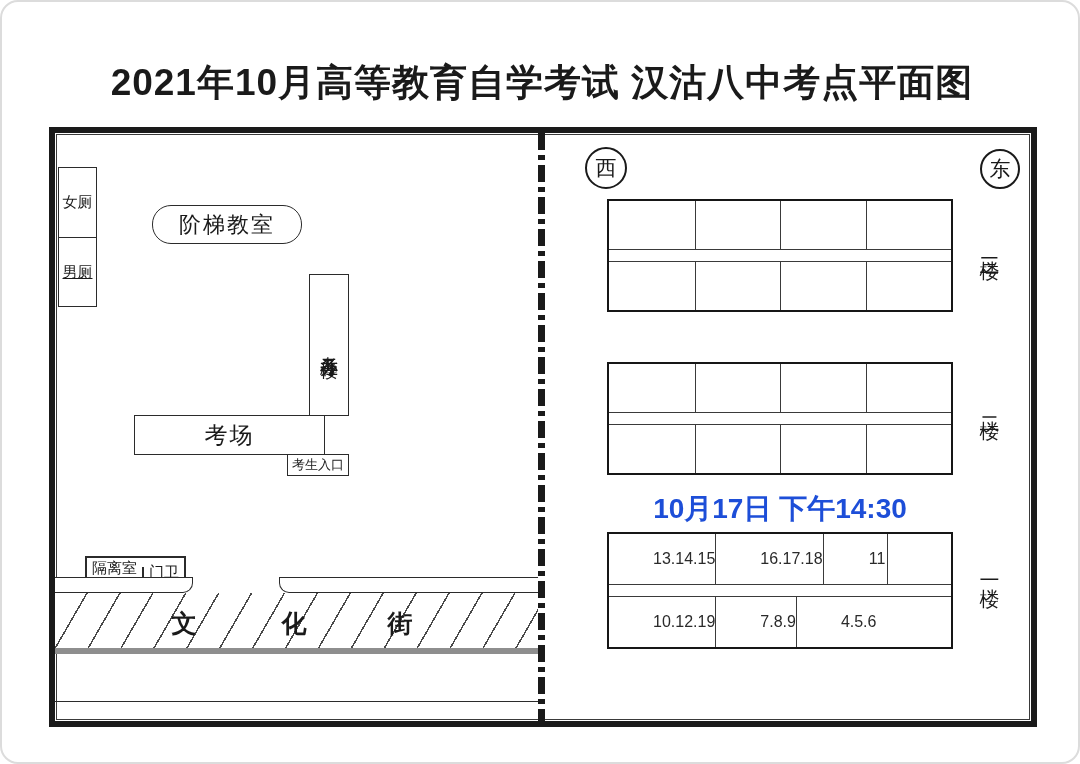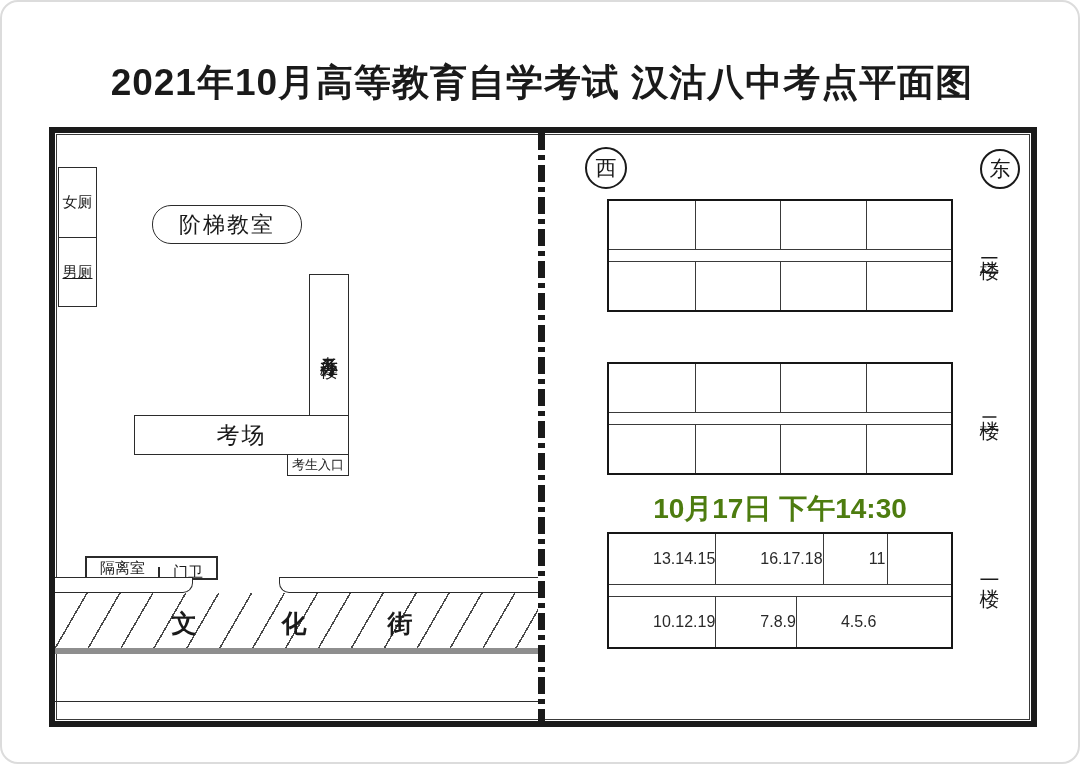--- a/index.html
+++ b/index.html
@@ -26,26 +26,26 @@
   .toilets { left:56px; top:165px; width:39px; height:140px; border:1.5px solid #2b2b2b; background:#fff; }
   .toilet-cell { height:50%; display:flex; align-items:center; justify-content:center; font-size:15px; }
   .toilet-cell + .toilet-cell { border-top:1.5px solid #2b2b2b;text-decoration:underline; }
 
   .lecture-hall { left:150px; top:203px; width:150px; height:39px; font-size:22px; letter-spacing:2px;border-radius:19px; }
 
   .office-note { left:307px; top:272px; width:40px; height:142px; font-size:18px;
     writing-mode:vertical-rl; text-orientation:upright; letter-spacing:1px;
     display:flex; align-items:center; justify-content:center; }
 
-  .exam-room { left:132px; top:413px; width:215px; height:40px; font-size:23px; letter-spacing:2px; }
+  .exam-room { left:132px; top:413px; width:191px; height:40px; font-size:23px; letter-spacing:2px; }
 
   .entrance { left:285px; top:452px; width:62px; height:22px; font-size:13px; }
 
   .guard-wrap { left:83px; top:554px; height:24px; display:flex; border:2px solid #2b2b2b; background:#fff; }
-  .guard-cell { display:flex; align-items:center; justify-content:center; font-size:15px; padding:0 13px; }
+  .guard-cell { display:flex; align-items:center; justify-content:center; font-size:15px; padding:0 5px; }
   .guard-cell + .guard-cell { border-left:2px solid #2b2b2b;margin-top:9px; }
 
   
   .wall { top:575px; height:16px; background:#fff; border:1.5px solid #2b2b2b; }
   .wall-left  { left:53px; width:138px; border-left:none; border-bottom-right-radius:10px; }
   .wall-right { left:277px; width:261px; border-right:none; border-bottom-left-radius:10px; }
   .gate-label { left:198px; top:570px; width:78px; font-size:13px; text-align:center;margin-top:43px; }
 
   
   .street { left:53px; top:591px; width:483px; height:55px; background:#fff;
@@ -143,21 +143,21 @@
     <div class="f-corridor"></div>
     <div class="f-row">
       <div class="f-cell"></div>
       <div class="f-cell"></div>
       <div class="f-cell"></div>
       <div class="f-cell"></div>
     </div>
   </div>
   <div class="abs floor-label" style="top:400px">二楼</div>
 
-  <div class="abs session" style="color:#4d7c0f">10月17日  下午14:30</div>
+  <div class="abs session" style="color:#1d4ed8">10月17日  下午14:30</div>
 
   <div class="abs floor-table" style="top:530px">
     <div class="f-row" style="height:50px">
       <div class="f-cell">13.14.15</div>
       <div class="f-cell">16.17.18</div>
       <div class="f-cell">11</div>
       <div class="f-cell"></div>
     </div>
     <div class="f-corridor"></div>
     <div class="f-row" style="height:50px">

